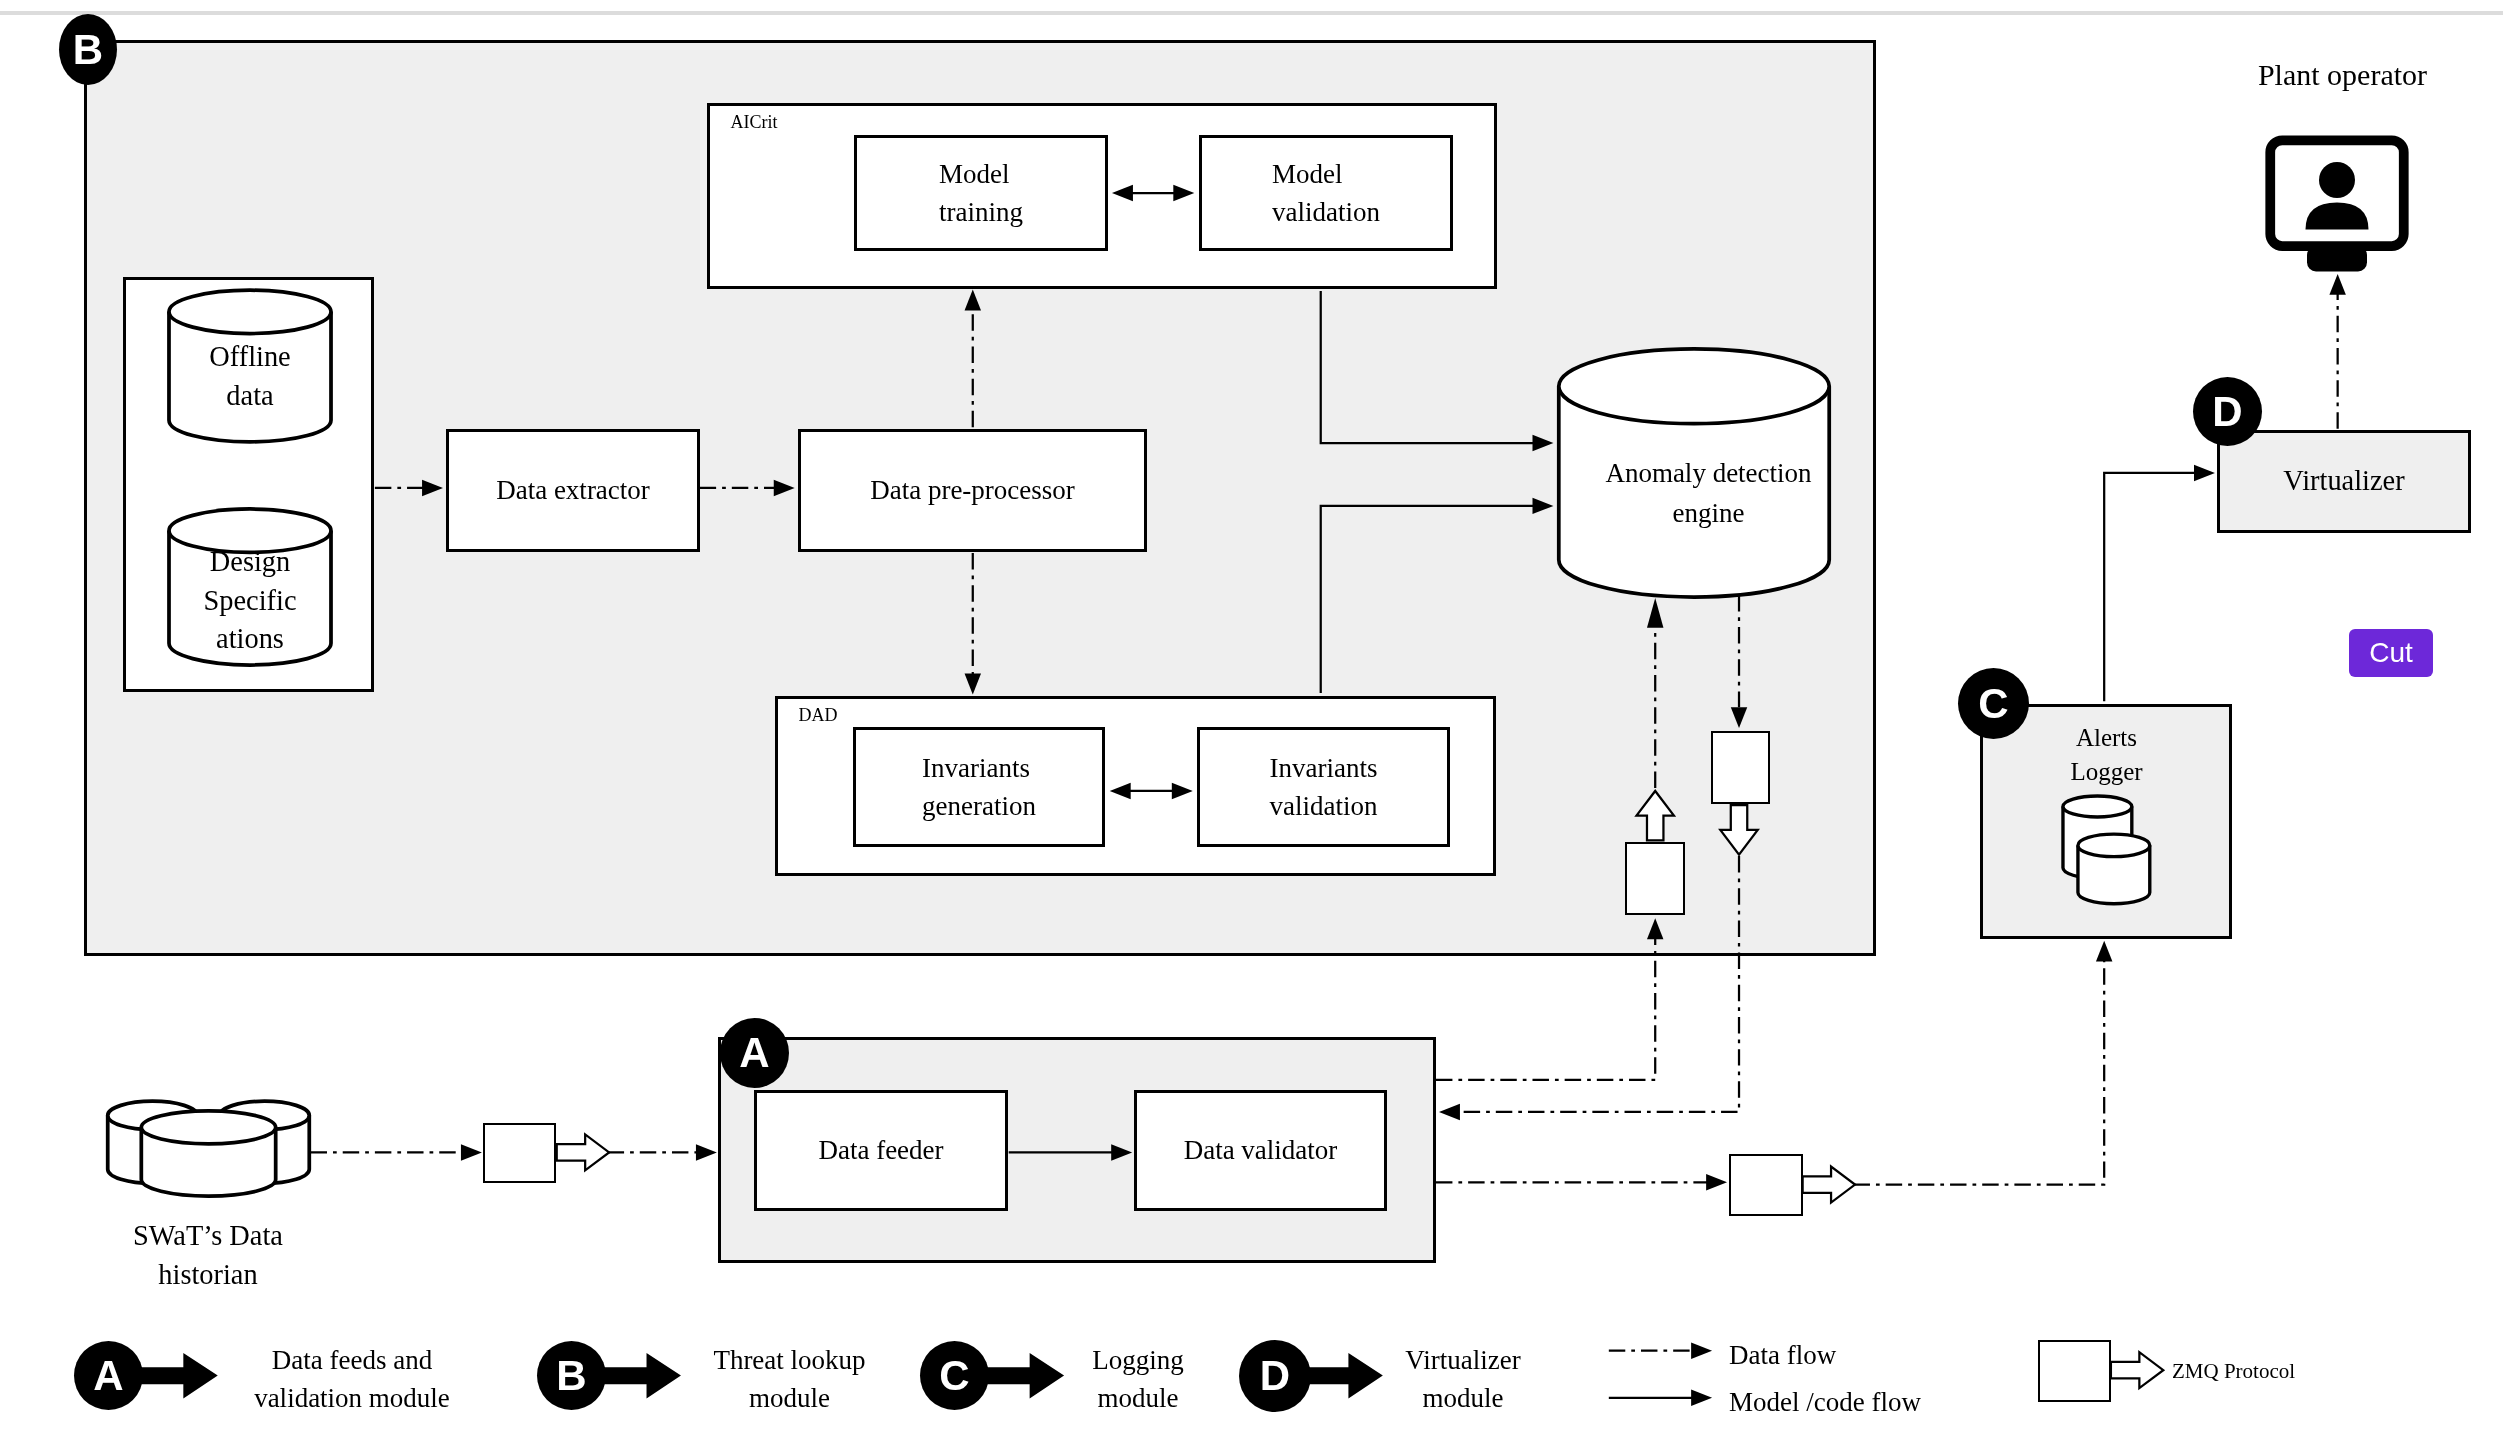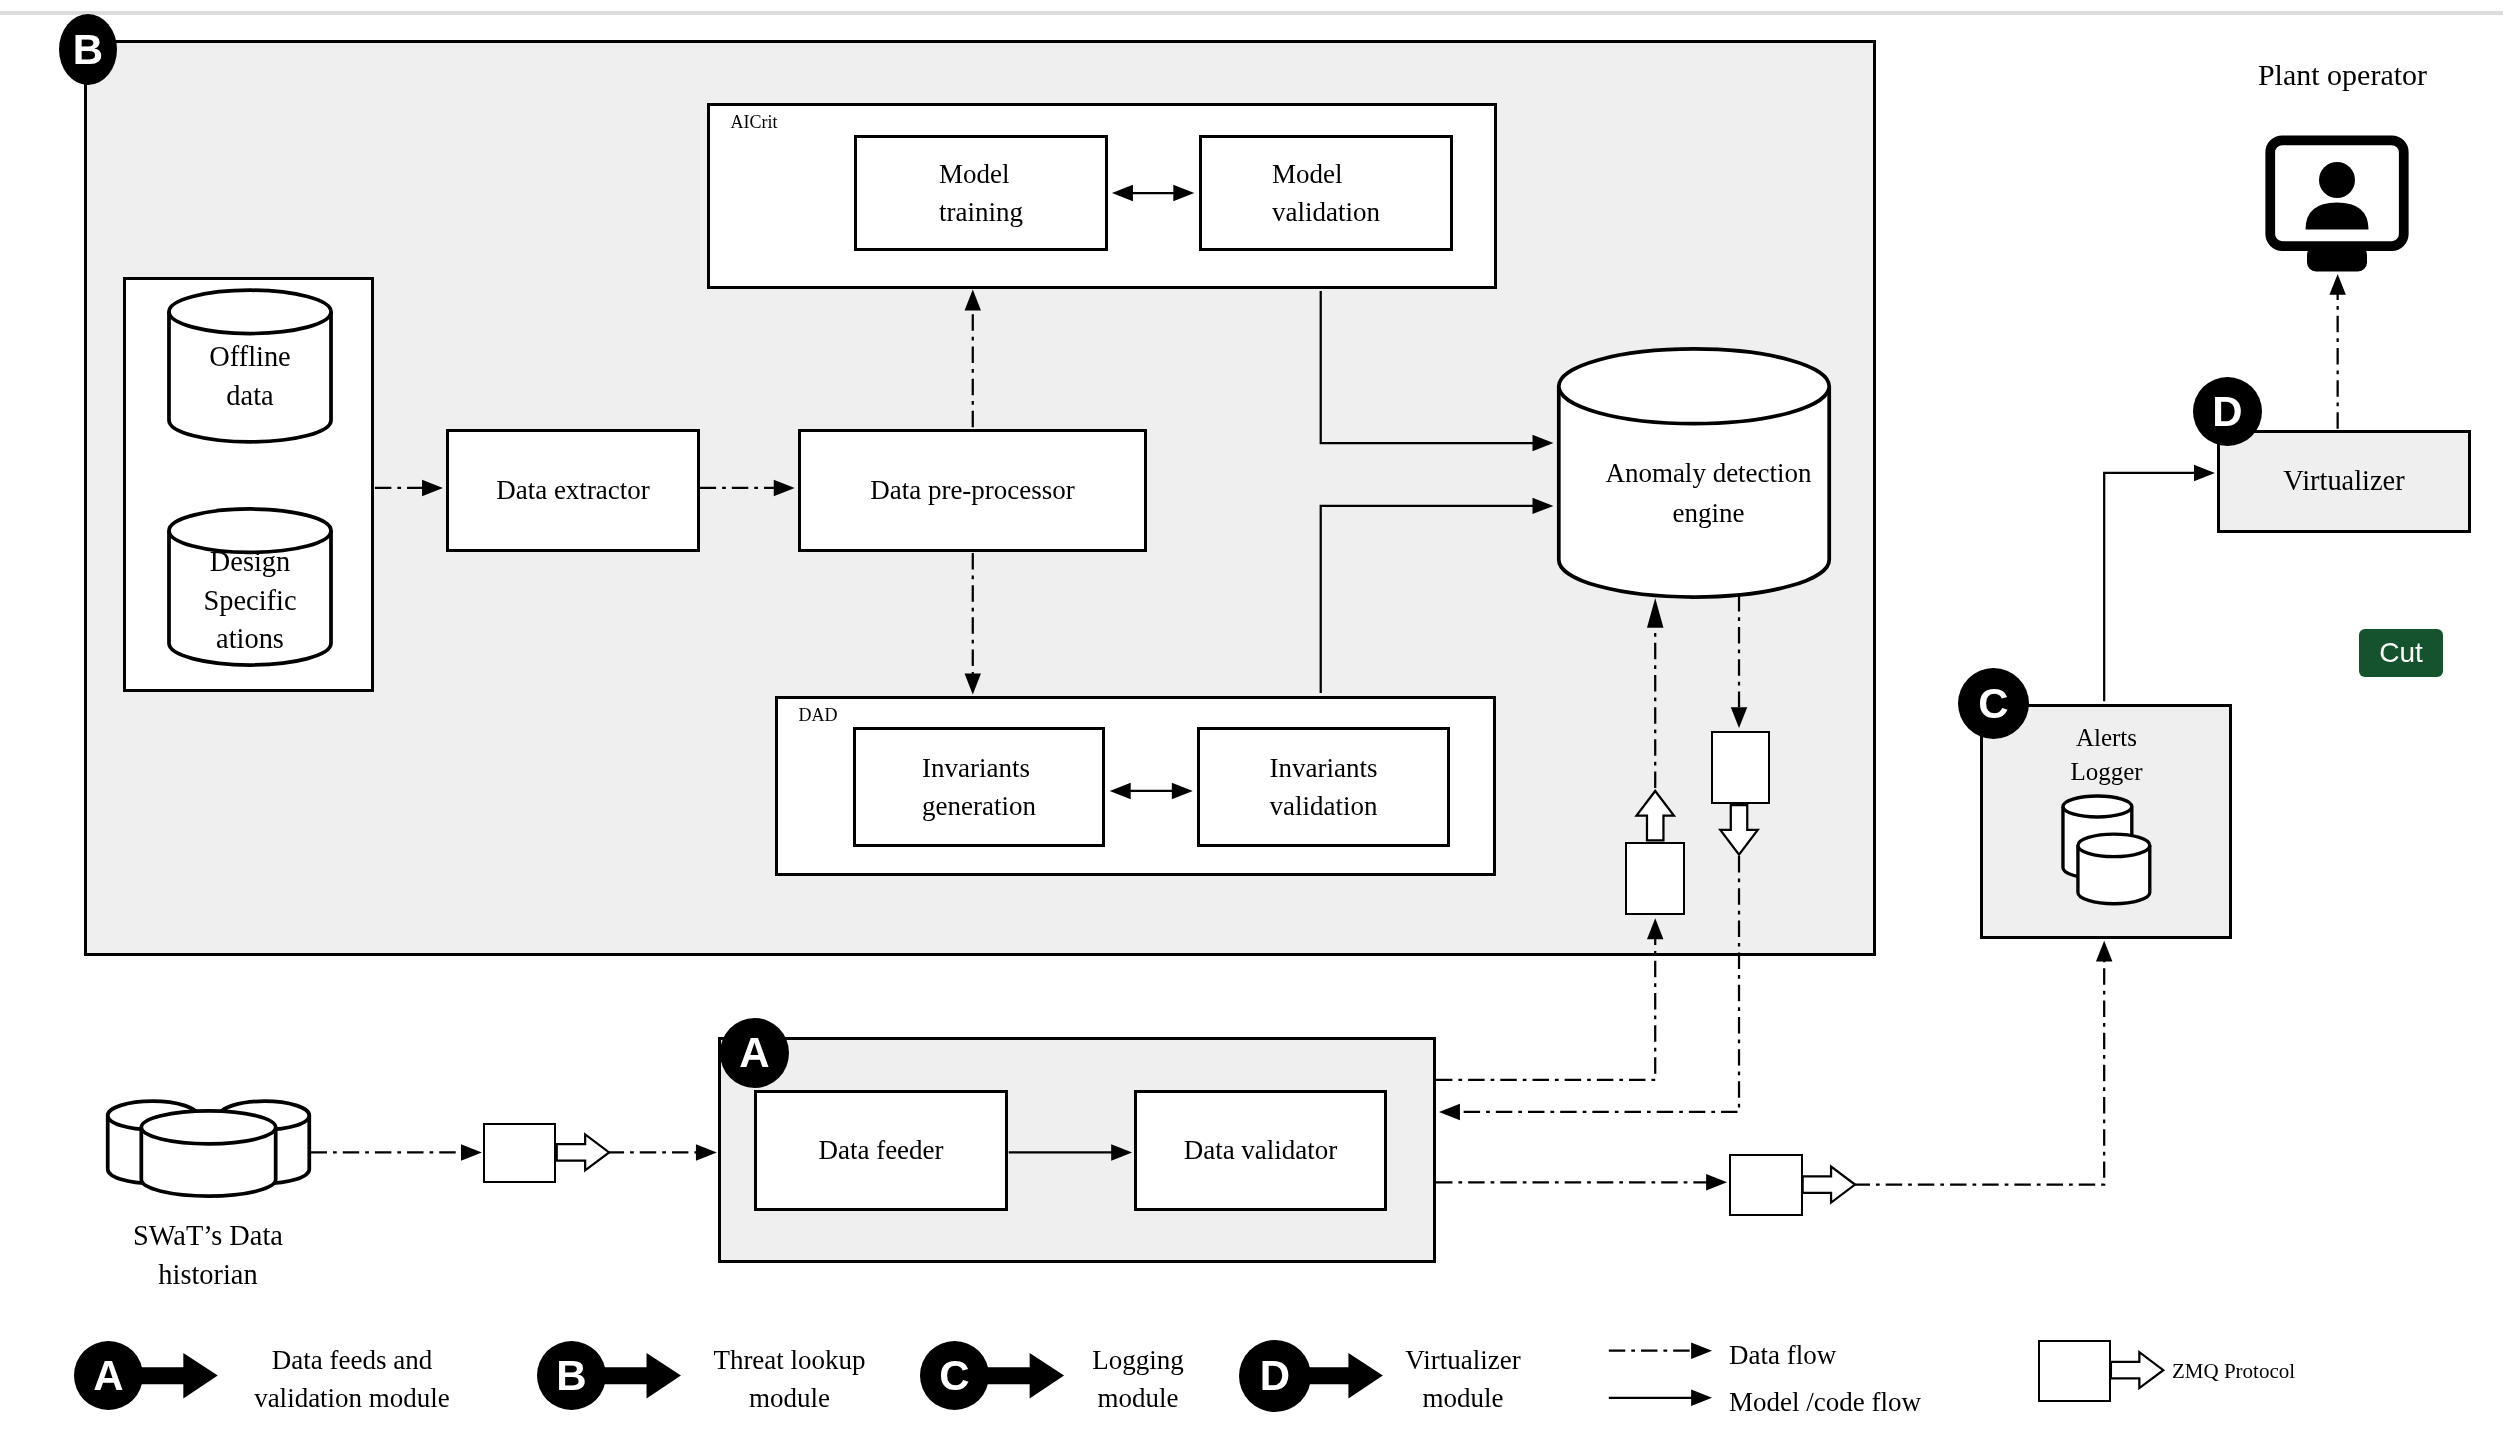--- a/index.html
+++ b/index.html
@@ -8,24 +8,24 @@
   .gbox{position:absolute;background:#efefef;border:3px solid #000;box-sizing:border-box;}
   .wbox{position:absolute;background:#ffffff;border:3px solid #000;box-sizing:border-box;}
   .cell{display:flex;align-items:center;justify-content:center;text-align:left;
         white-space:pre-line;font-size:27px;line-height:1.42;}
   .lbl{position:absolute;text-align:center;white-space:pre-line;font-size:28.4px;line-height:1.36;}
   .corner{position:absolute;left:13.5px;top:6px;font-size:18px;margin-left:7px;}
   .badge{position:absolute;background:#000;border-radius:50%;color:#fff;
          font-family:"Liberation Sans","DejaVu Sans",sans-serif;font-weight:bold;font-size:42px;
          display:flex;align-items:center;justify-content:center;z-index:6;}
   .toprule{position:absolute;left:0;top:11.2px;width:2503px;height:3.7px;background:#dcdcdc;}
-  .cutbtn{position:absolute;left:2349px;top:629px;width:84px;height:48px;background:#14532d;
+  .cutbtn{position:absolute;left:2349px;top:629px;width:84px;height:48px;background:#6d28d9;
           border-radius:6px;color:#fff;font-family:"Liberation Sans","DejaVu Sans",sans-serif;
           font-size:28px;display:flex;align-items:center;justify-content:center;z-index:7;
-          box-shadow:0 0 21px 13.5px rgba(255,255,255,0.95);margin-left:10px;}
+          box-shadow:0 0 21px 13.5px rgba(255,255,255,0.95);}
   svg{position:absolute;}
   .overlay{left:0;top:0;z-index:5;pointer-events:none;}
   .overlay path{stroke:#000;stroke-width:3;fill:none;}
   .overlay .dd{stroke-dasharray:22 8 5 8;}
   .overlay polygon.solid{fill:#000;stroke:none;}
   .overlay polygon.hollow{fill:#fff;stroke:#000;stroke-width:3;}
   .shape path,.shape ellipse,.shape rect{stroke:#000;fill:#fff;}
 </style>
 </head>
 <body>

